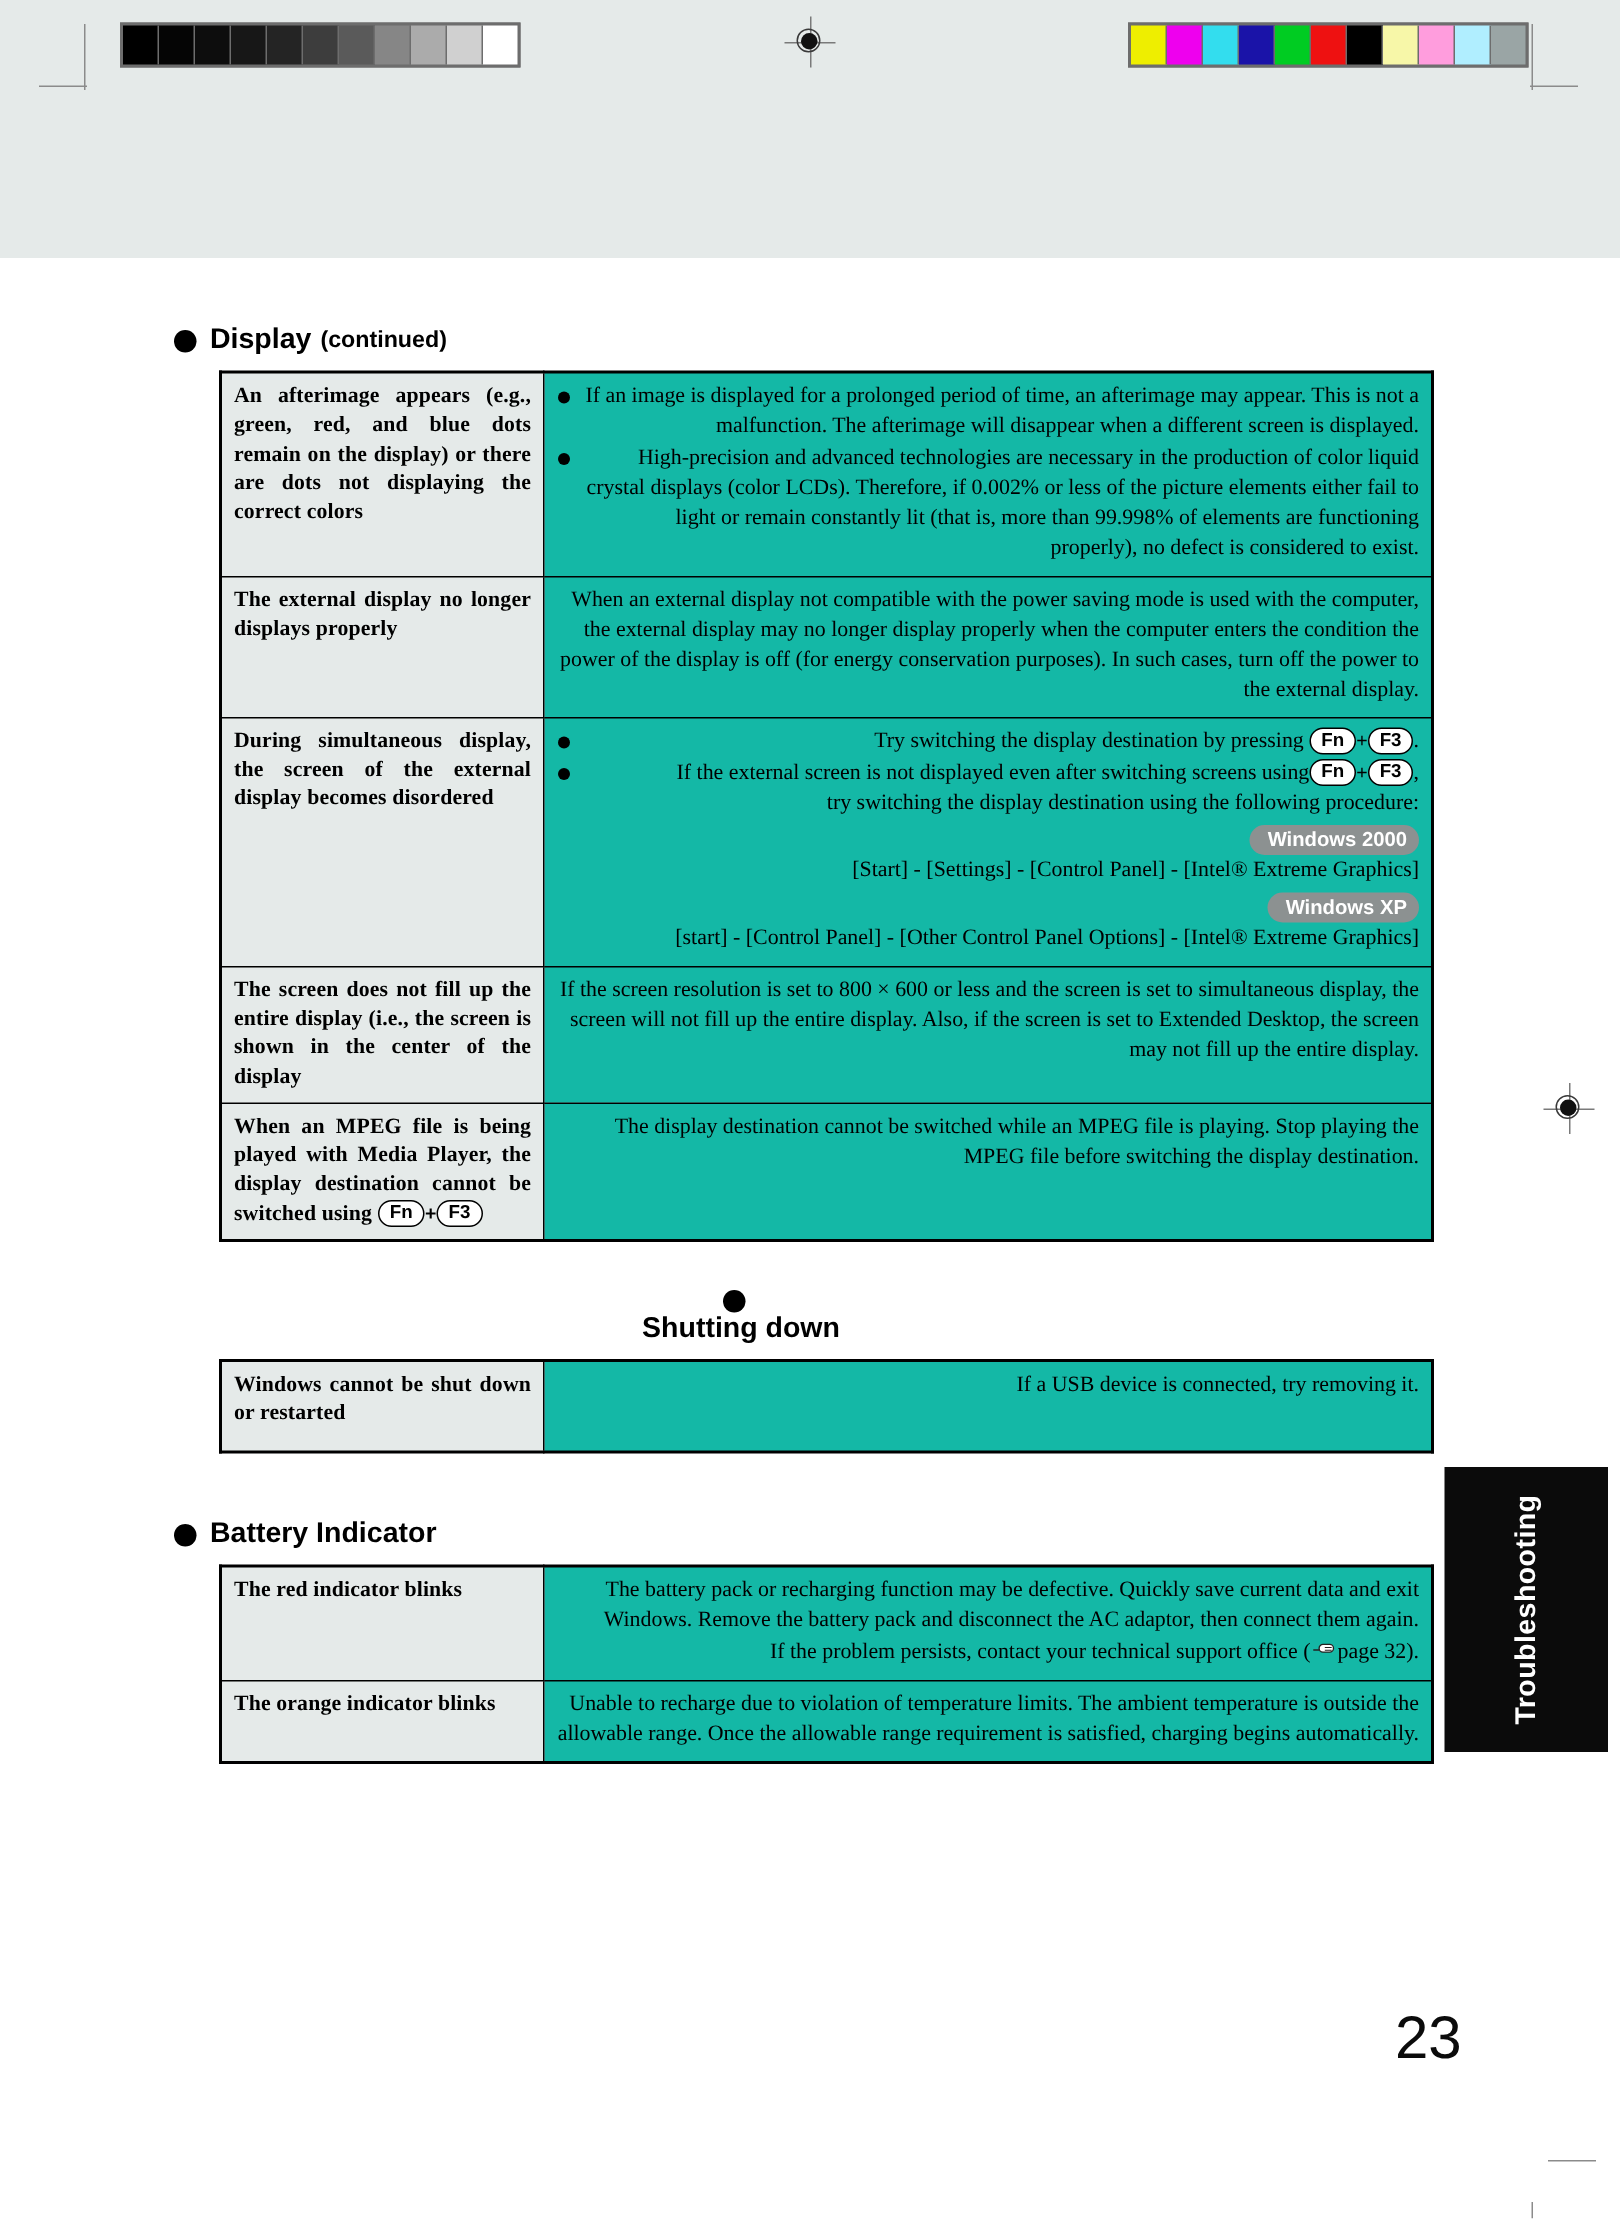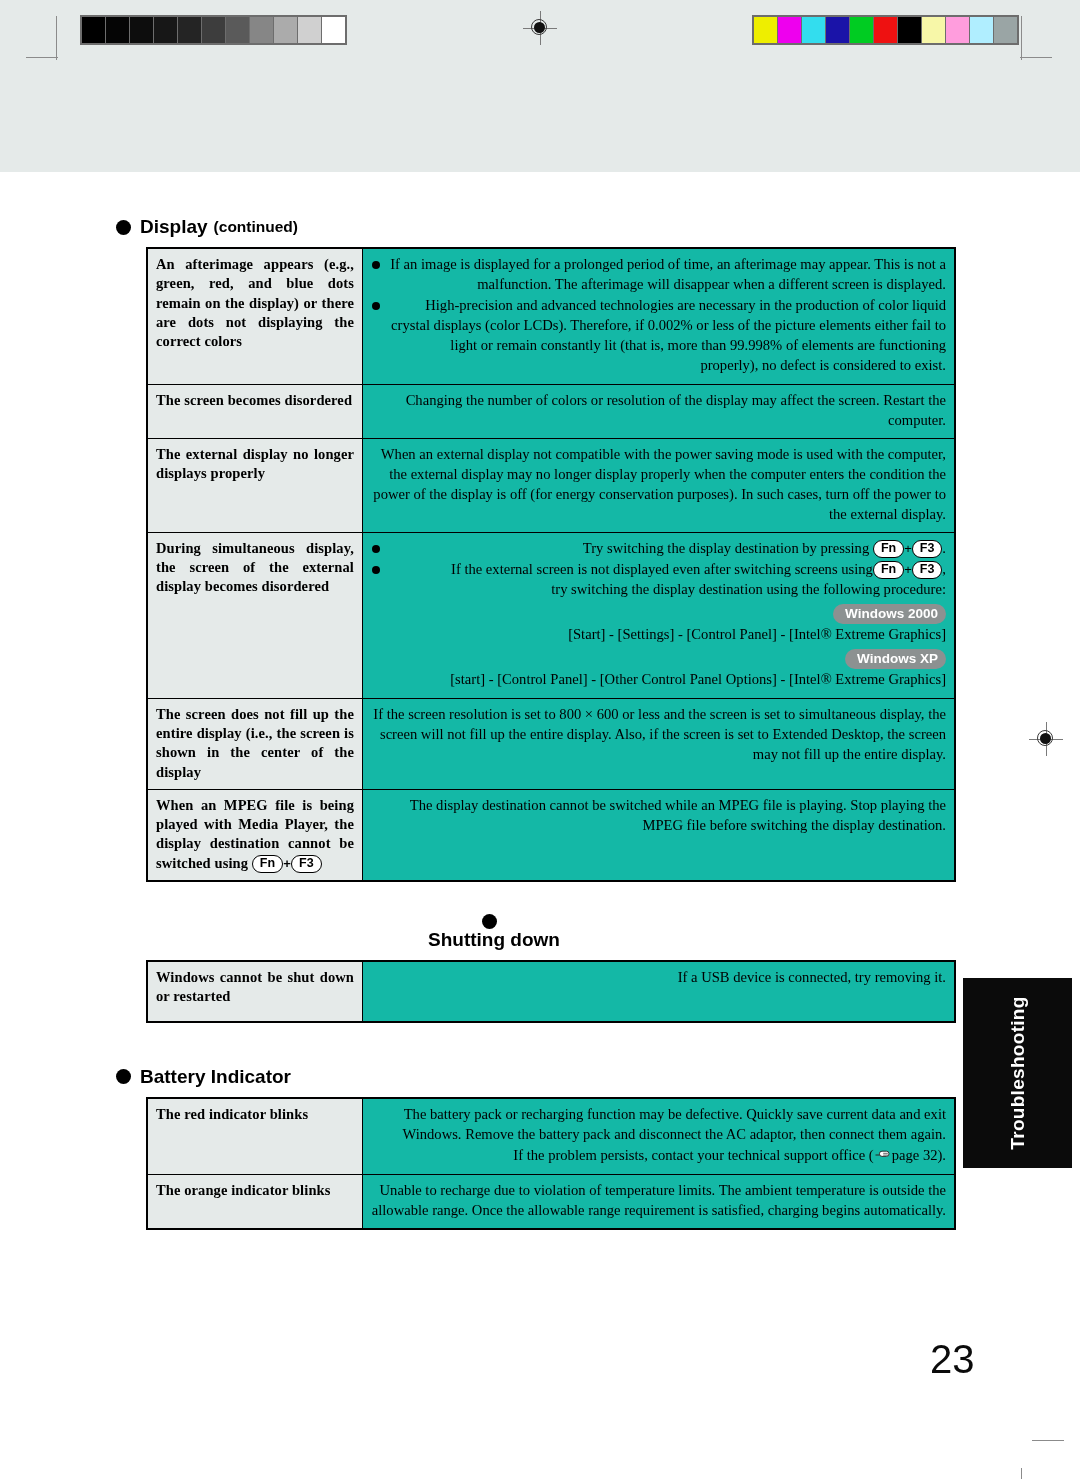--- a/index.html
+++ b/index.html
@@ -308,24 +308,20 @@
   <table class="tb">
     <tbody>
         <tr>
       <td class="label">An afterimage appears (e.g., green, red, and blue dots remain on the display) or there are dots not displaying the correct colors</td>
       <td class="body">
         <div class="bl">If an image is displayed for a prolonged period of time, an afterimage may appear.  This is not a malfunction.  The afterimage will disappear when a different screen is displayed.</div>
         <div class="bl">High-precision and advanced technologies are necessary in the production of color liquid crystal displays (color LCDs).  Therefore, if 0.002% or less of the picture elements either fail to light or remain constantly lit (that is, more than 99.998% of elements are functioning properly), no defect is considered to exist.</div>
       </td>
     </tr>
     <tr>
-      <td class="label">The screen becomes disordered</td>
-      <td class="body">Changing the number of colors or resolution of the display may affect the screen. Restart the computer.</td>
-    </tr>
-    <tr>
       <td class="label">The external display no longer displays properly</td>
       <td class="body">When an external display not compatible with the power saving mode is used with the computer, the external display may no longer display properly when the computer enters the condition the power of the display is off (for energy conservation purposes).  In such cases, turn off the power to the external display.</td>
     </tr>
     <tr>
       <td class="label">
         <span>During simultaneous display, the screen of the external display becomes disordered</span>
       </td>
       <td class="body">
         <div class="bl">
           <span>Try switching the display destination by pressing</span>

